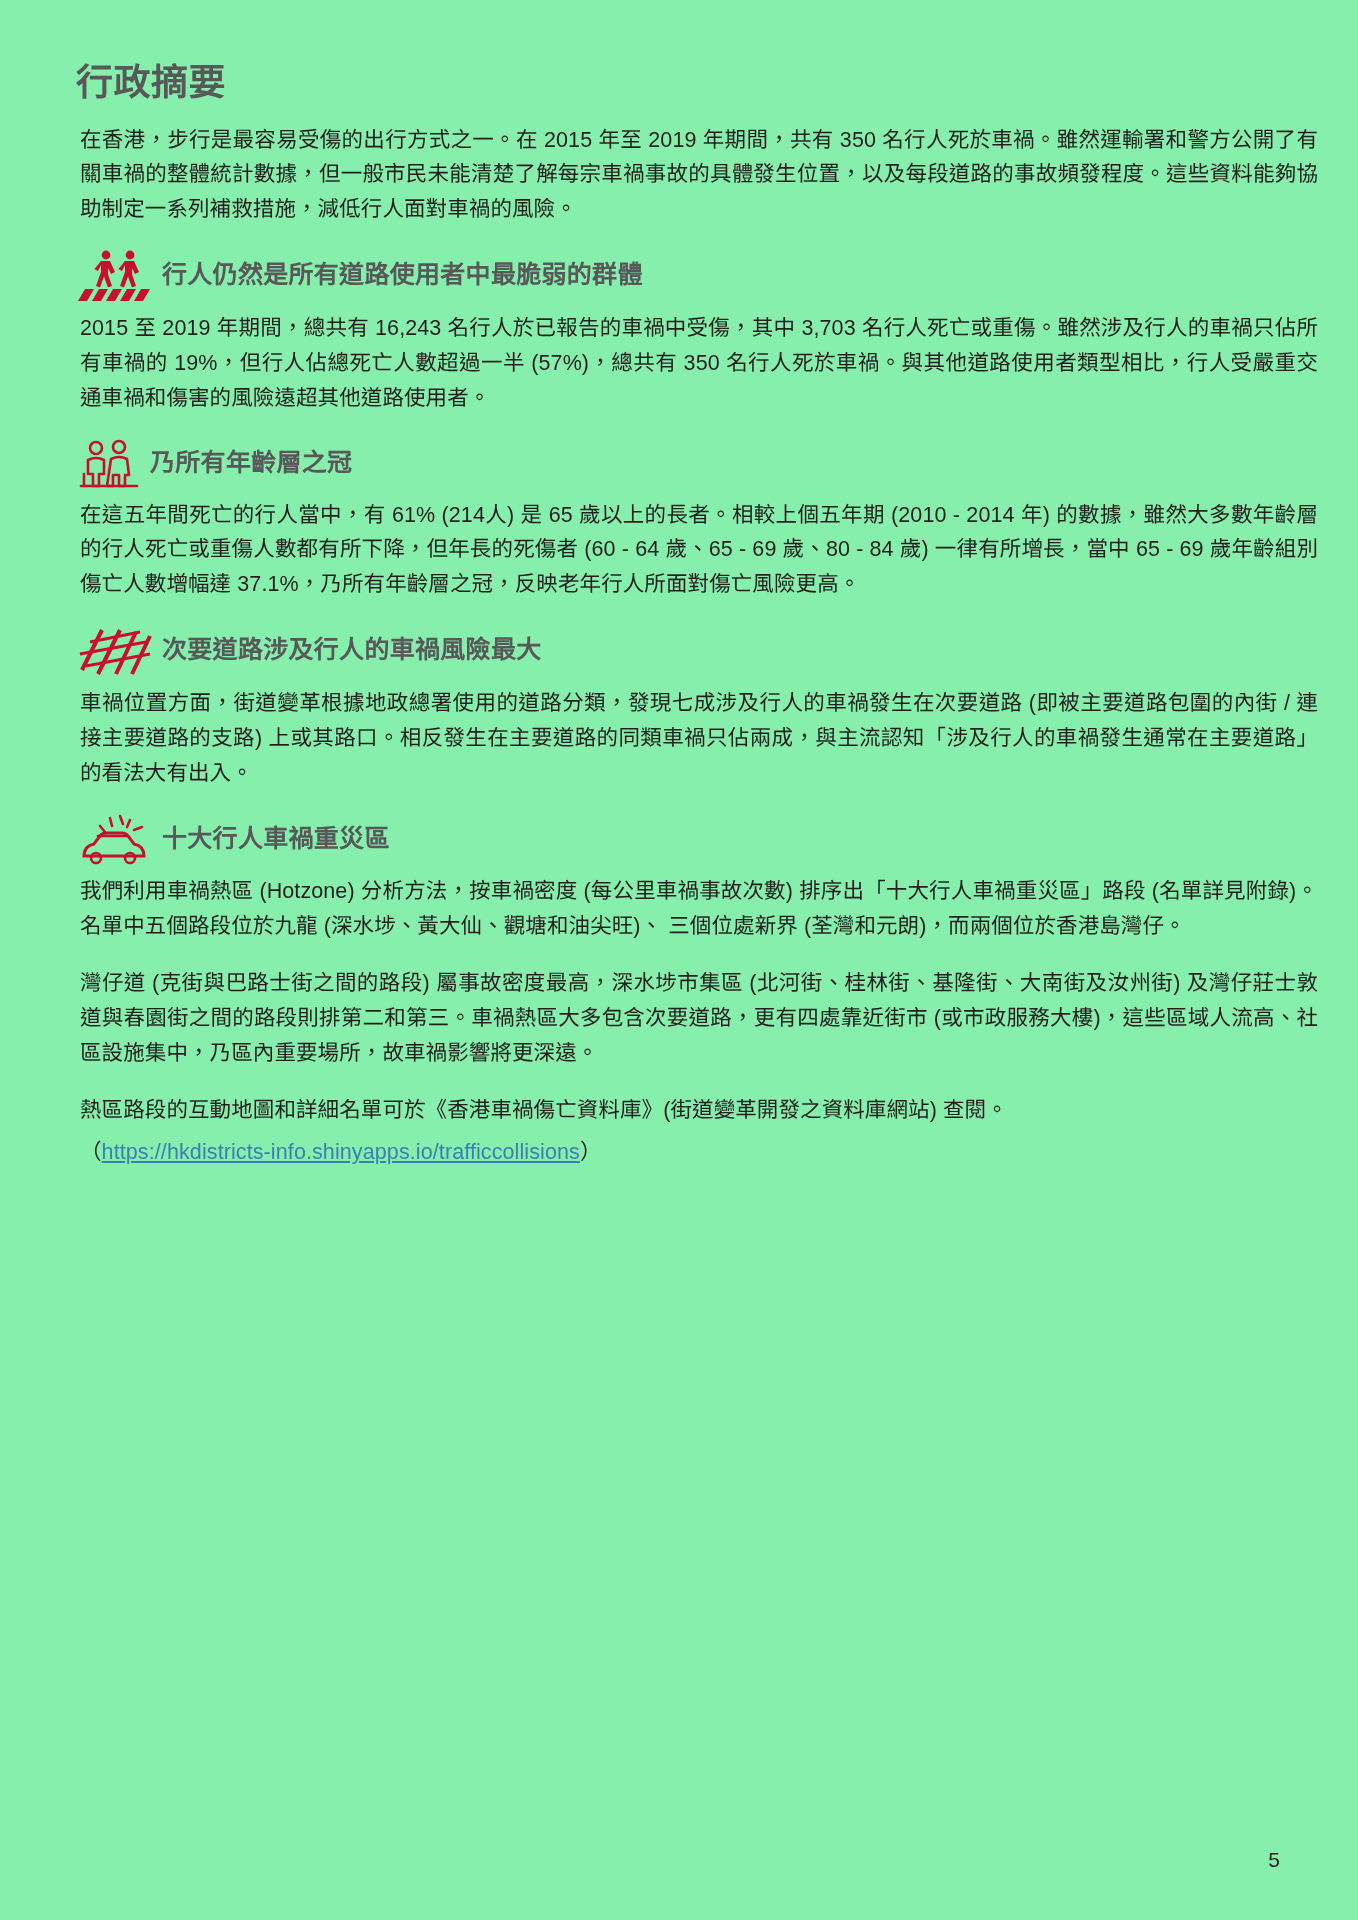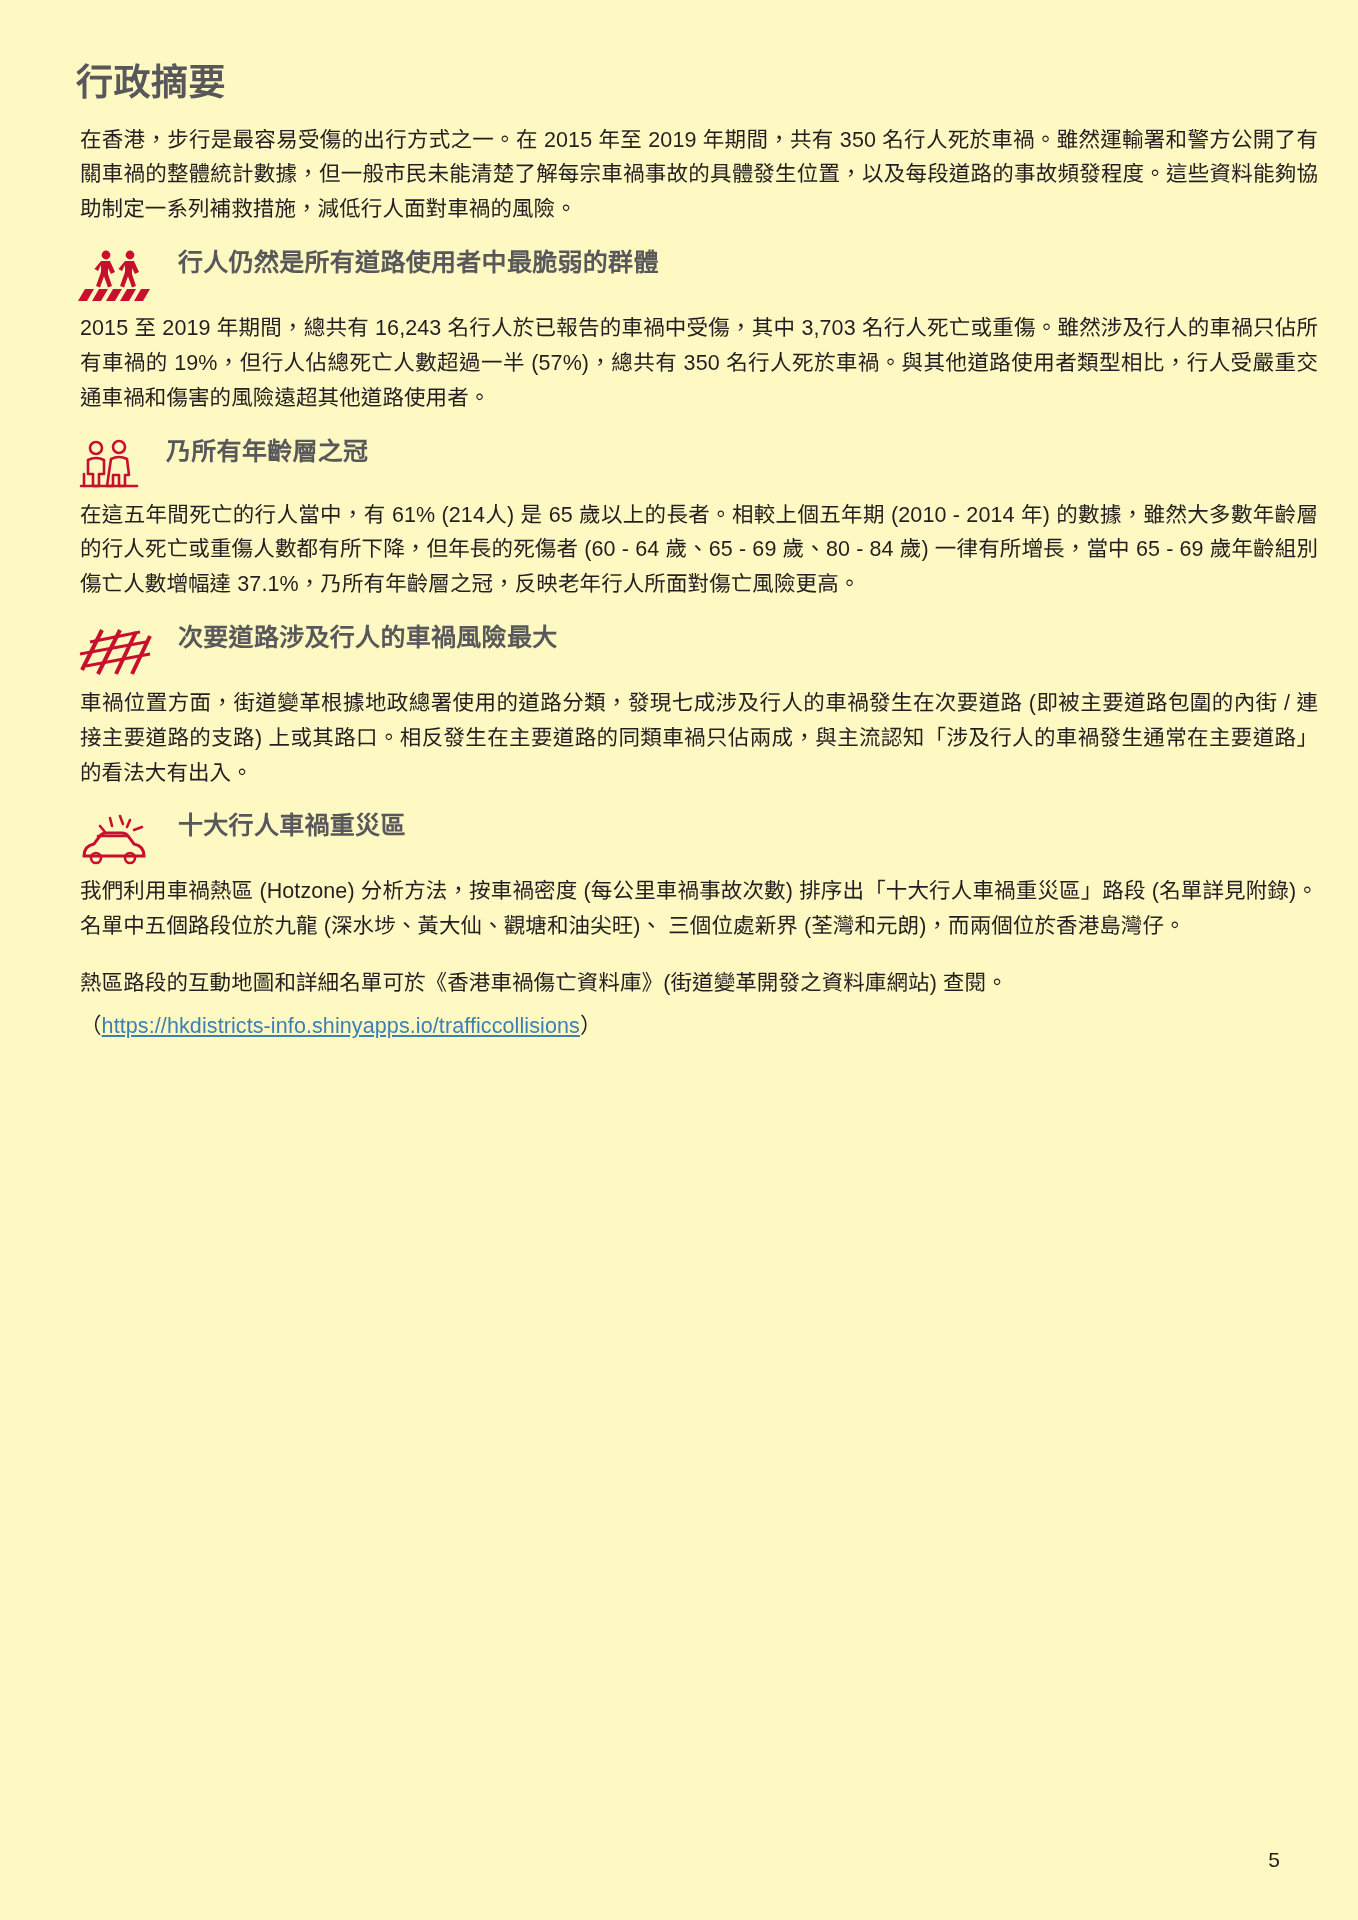--- a/index.html
+++ b/index.html
@@ -4,21 +4,21 @@
 <style>
   html, body {
     margin: 0;
     padding: 0;
     background: #ffffff;
   }
   .page {
     position: relative;
     width: 1358px;
     height: 1920px;
-    background: #fef9c3;
+    background: #86efac;
     font-family: "Liberation Sans", "DejaVu Sans", sans-serif;
     color: #231f20;
     box-sizing: border-box;
     padding: 62px 40px 0 76px;
     overflow: hidden;
   }
   h1.doc-title {
     font-size: 37px;
     line-height: 1.15;
     color: #58585b;
@@ -33,22 +33,22 @@
     text-align: justify;
     text-justify: inter-ideograph;
     color: #231f20;
     letter-spacing: 0.1px;
   }
   .section {
     margin-top: 22px;
   }
   .section-head {
     display: flex;
-    align-items: flex-start;
-    gap: 24px;
+    align-items: center;
+    gap: 8px;
     margin-bottom: 8px;
   }
   .section-icon {
     width: 78px;
     height: 54px;
     flex: 0 0 auto;
     display: block;
   }
   .section-icon.small {
     width: 66px;
@@ -160,20 +160,21 @@
             <path d="M8 44 q0 -10 10 -12 l6 -8 q2 -3 6 -3 h16 q4 0 6 3 l6 8 q10 2 10 12 z" stroke-width="3"></path>
             <path d="M22 24 h30"></path>
             <circle cx="20" cy="46" r="5"></circle>
             <circle cx="54" cy="46" r="5"></circle>
           </g>
         </svg>
       </span>
       <h2 class="section-title">十大行人車禍重災區</h2>
     </div>
     <p class="body-text">我們利用車禍熱區 (Hotzone) 分析方法，按車禍密度 (每公里車禍事故次數) 排序出「十大行人車禍重災區」路段 (名單詳見附錄)。名單中五個路段位於九龍 (深水埗、黃大仙、觀塘和油尖旺)、 三個位處新界 (荃灣和元朗)，而兩個位於香港島灣仔。</p>
+    <p class="body-text">灣仔道 (克街與巴路士街之間的路段) 屬事故密度最高，深水埗市集區 (北河街、桂林街、基隆街、大南街及汝州街) 及灣仔莊士敦道與春園街之間的路段則排第二和第三。車禍熱區大多包含次要道路，更有四處靠近街市 (或市政服務大樓)，這些區域人流高、社區設施集中，乃區內重要場所，故車禍影響將更深遠。</p>
     <p class="body-text">熱區路段的互動地圖和詳細名單可於《香港車禍傷亡資料庫》(街道變革開發之資料庫網站) 查閱。</p>
     <p class="body-text" style="margin-top:-14px;">
       <span>（</span><a class="link" href="#">https://hkdistricts-info.shinyapps.io/trafficcollisions</a><span>）</span>
     </p>
   </div>
 
   <div class="page-number">5</div>
 </div>
 
 </body></html>

